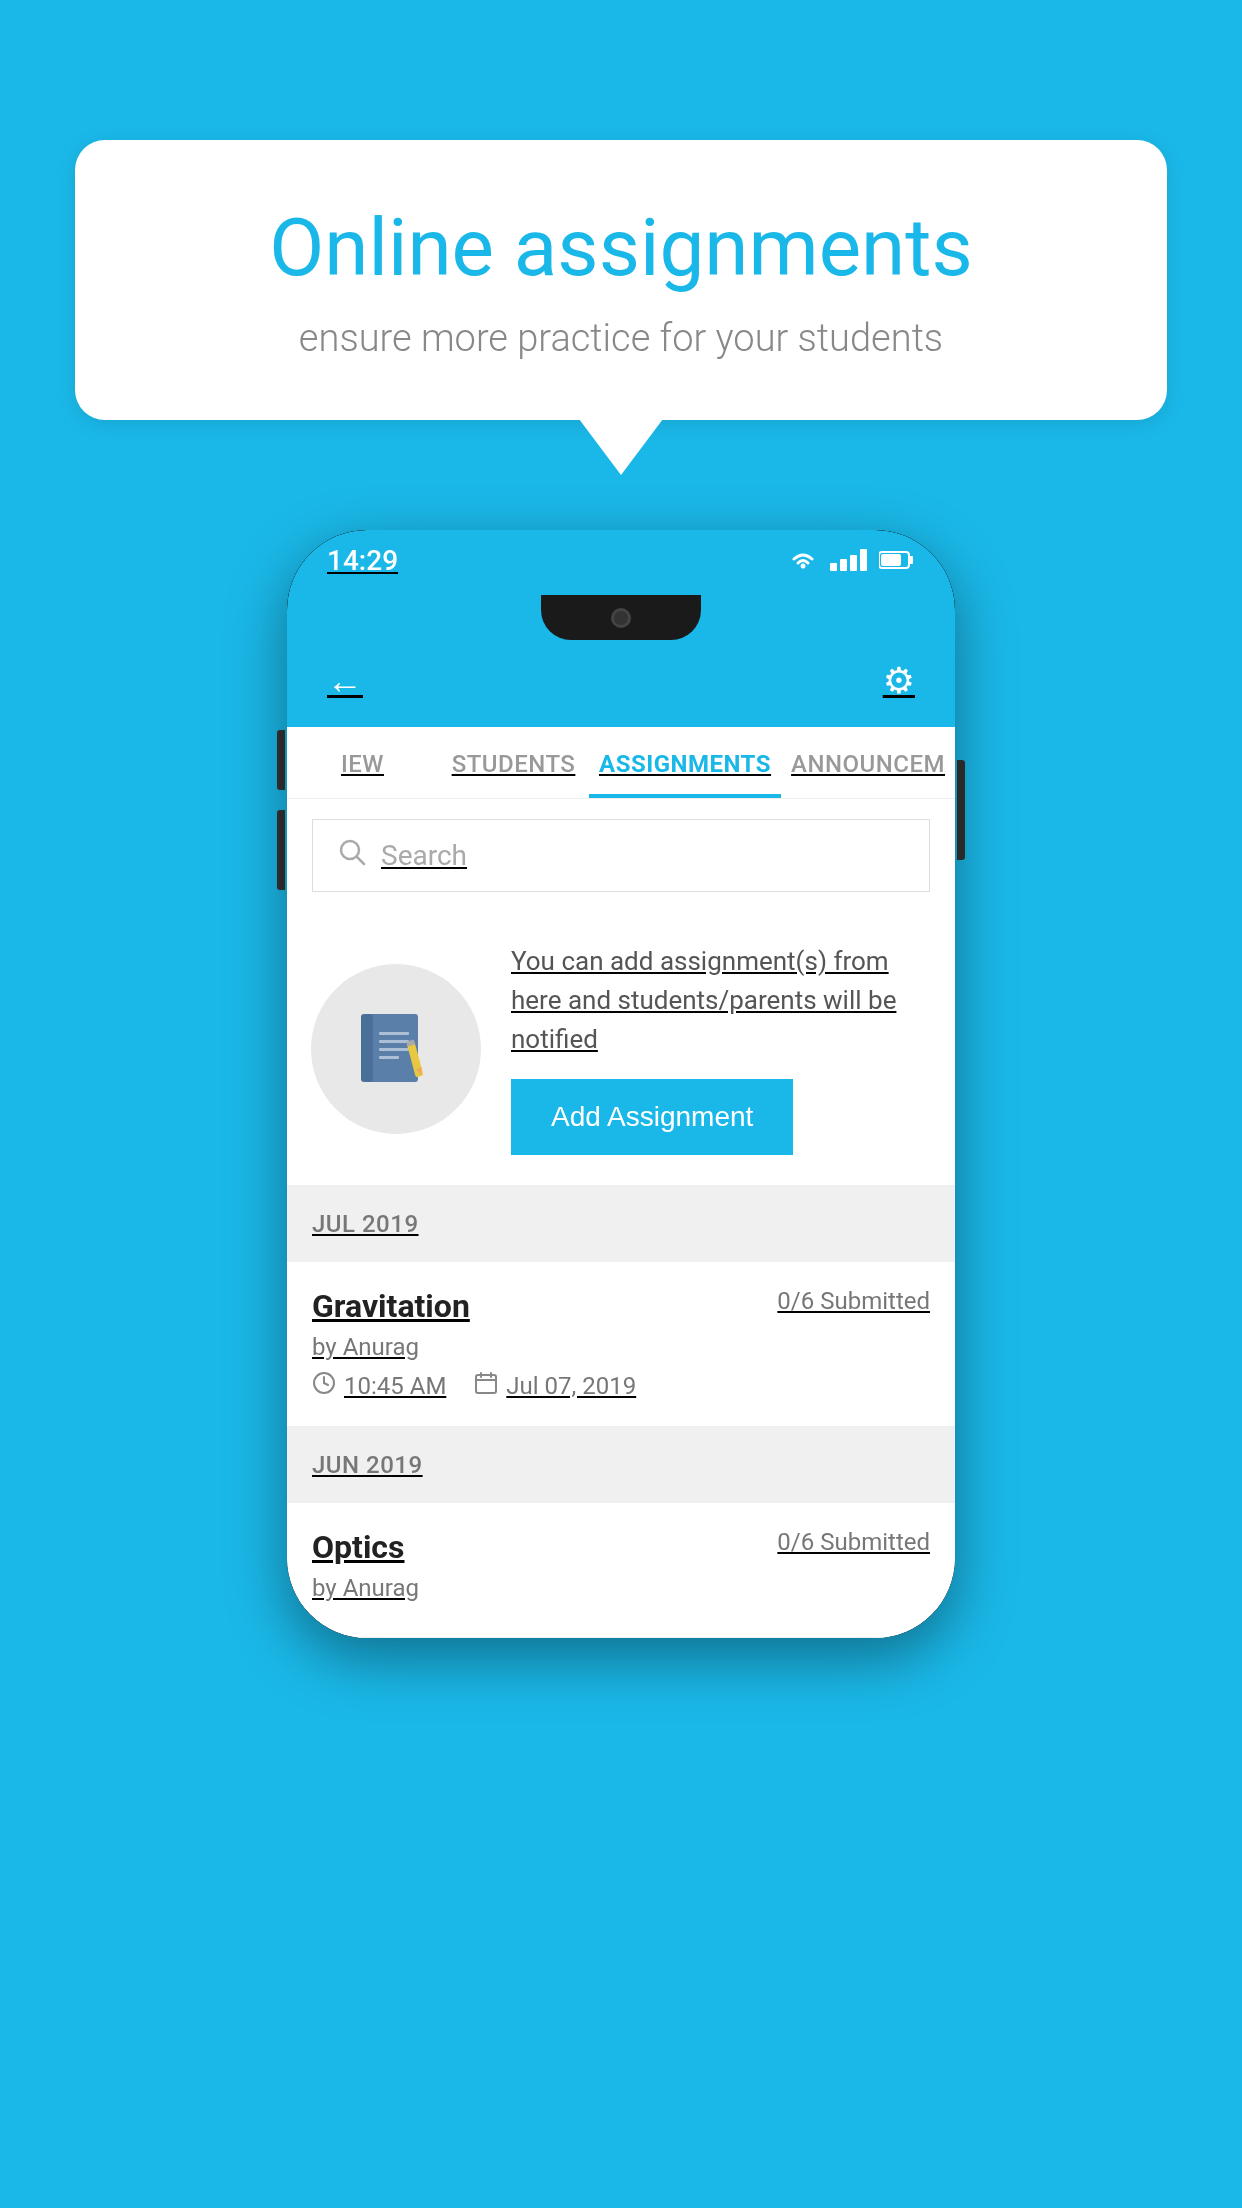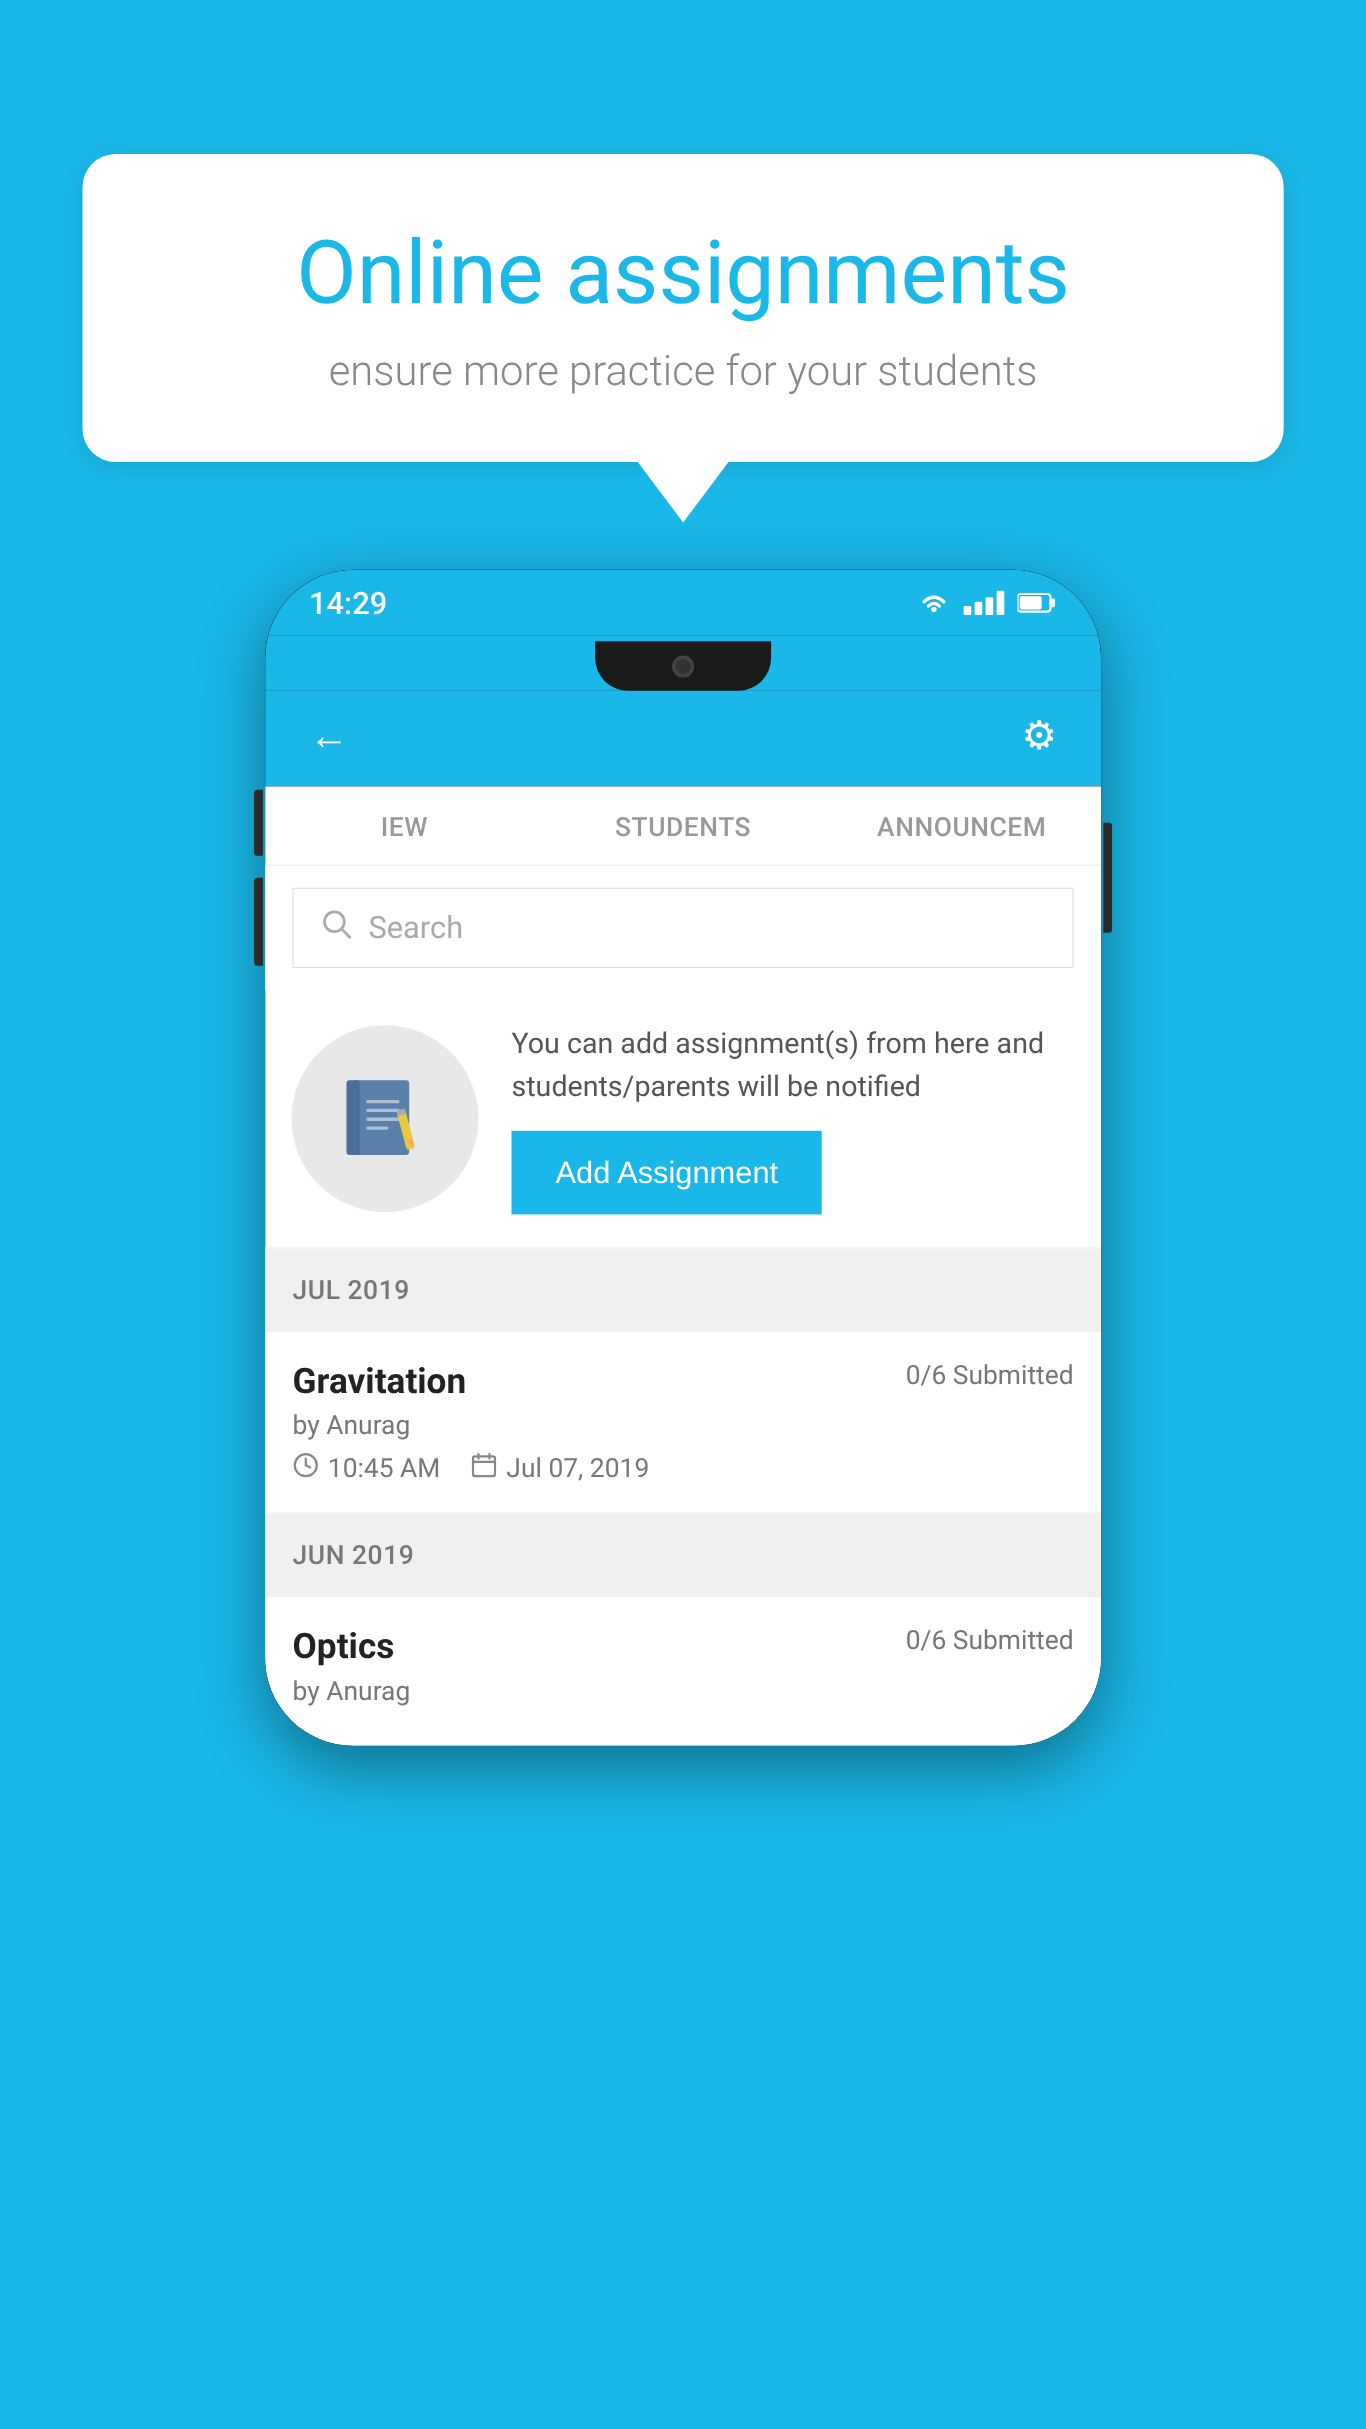--- a/index.html
+++ b/index.html
@@ -57,24 +57,25 @@
 
     .speech-bubble-subtitle {
       font-size: 38px;
       color: #888;
       font-weight: 300;
     }
 
     
     .phone-container {
       position: absolute;
-      top: 518px;
+      top: 530px;
       left: 50%;
       transform: translateX(-50%);
-      width: 760px;
+      width: 668px;
+      text-decoration: underline;
     }
 
     .phone-frame {
       background: #1a1a1a;
       border-radius: 80px;
       padding: 0;
       position: relative;
       box-shadow: 0 20px 60px rgba(0,0,0,0.4);
       overflow: hidden;
     }
@@ -439,20 +440,23 @@
           <span class="back-arrow">←</span>
           <span class="settings-icon">⚙</span>
         </div>
 
         <div class="tabs-bar">
           <div class="tab-item">
             <span>IEW</span>
           </div>
           <div class="tab-item">
             <span>STUDENTS</span>
+          </div>
+          <div class="tab-item active">
+            <span>ASSIGNMENTS</span>
           </div>
           <div class="tab-item">
             <span>ANNOUNCEM</span>
           </div>
         </div>
 
         <div class="app-content">
 
           <div class="search-container">
             <div class="search-bar">

